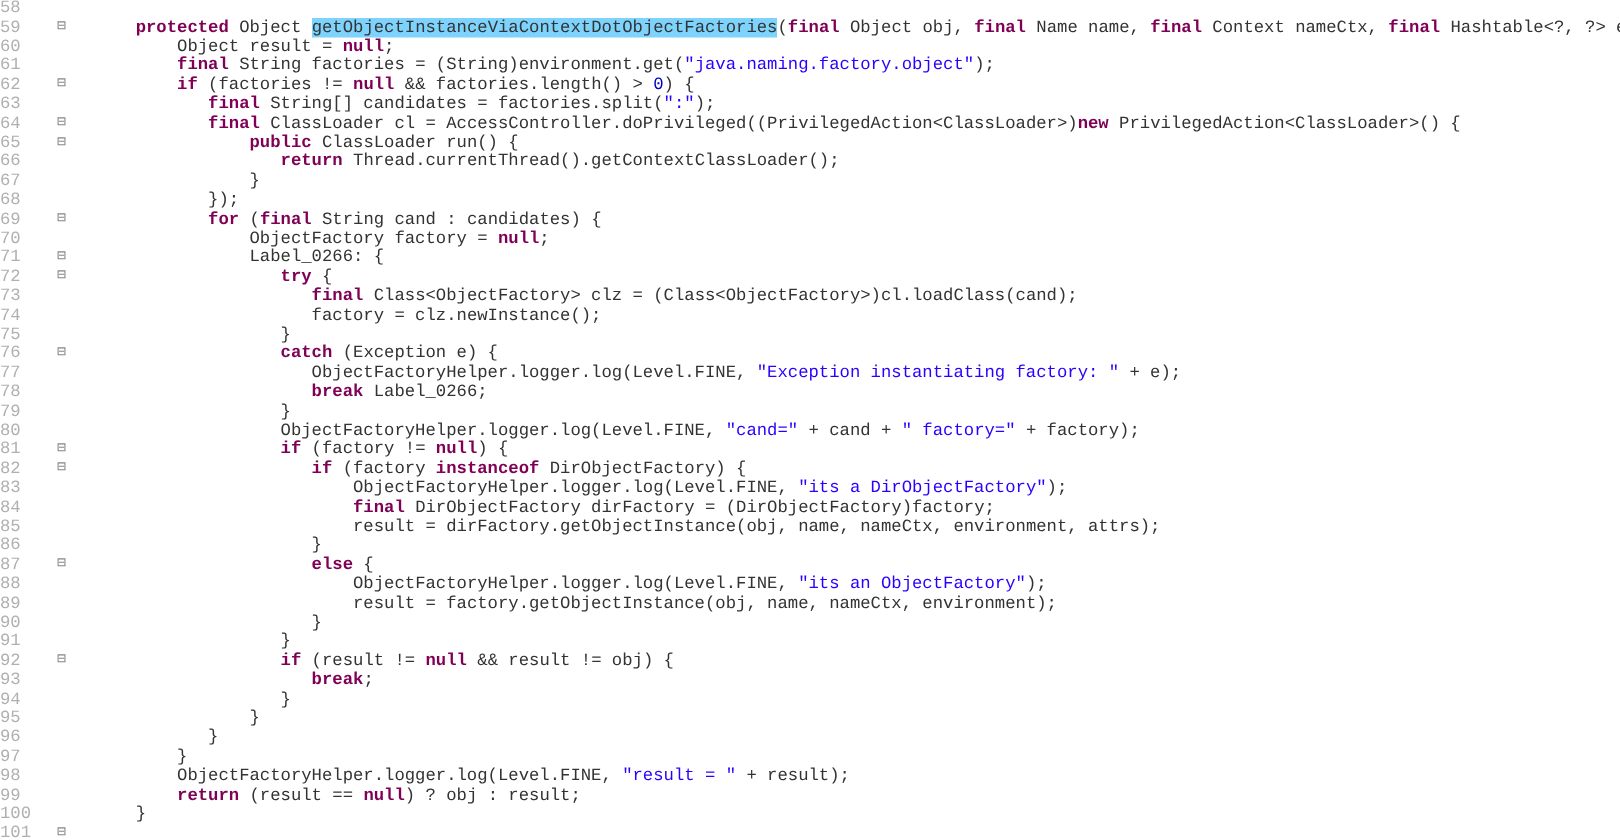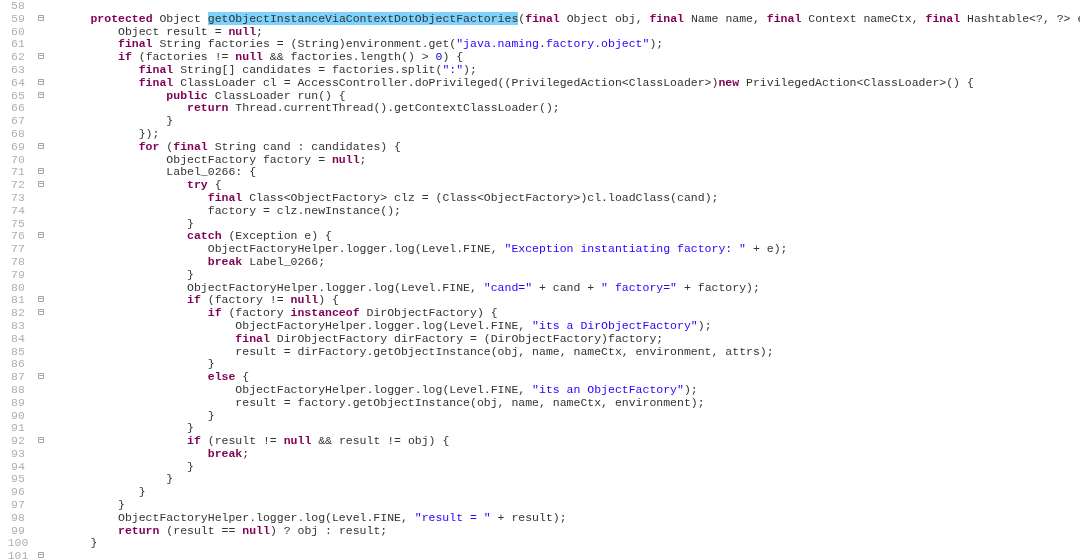--- a/index.html
+++ b/index.html
@@ -16,21 +16,21 @@
   }
   .editor {
     display: flex;
     width: 100%;
     height: 100%;
     white-space: pre;
   }
   .gutter {
     flex: 0 0 38px;
     background: #fff;
-    text-align: center;
+    text-align: left;
     color: #b0b0b0;
     padding-top: 0;
     border-right: 0;
     user-select: none;
   }
   .gutter .ln {
     padding-right: 2px;
     height: 12.8px;
   }
   .fold-col {

